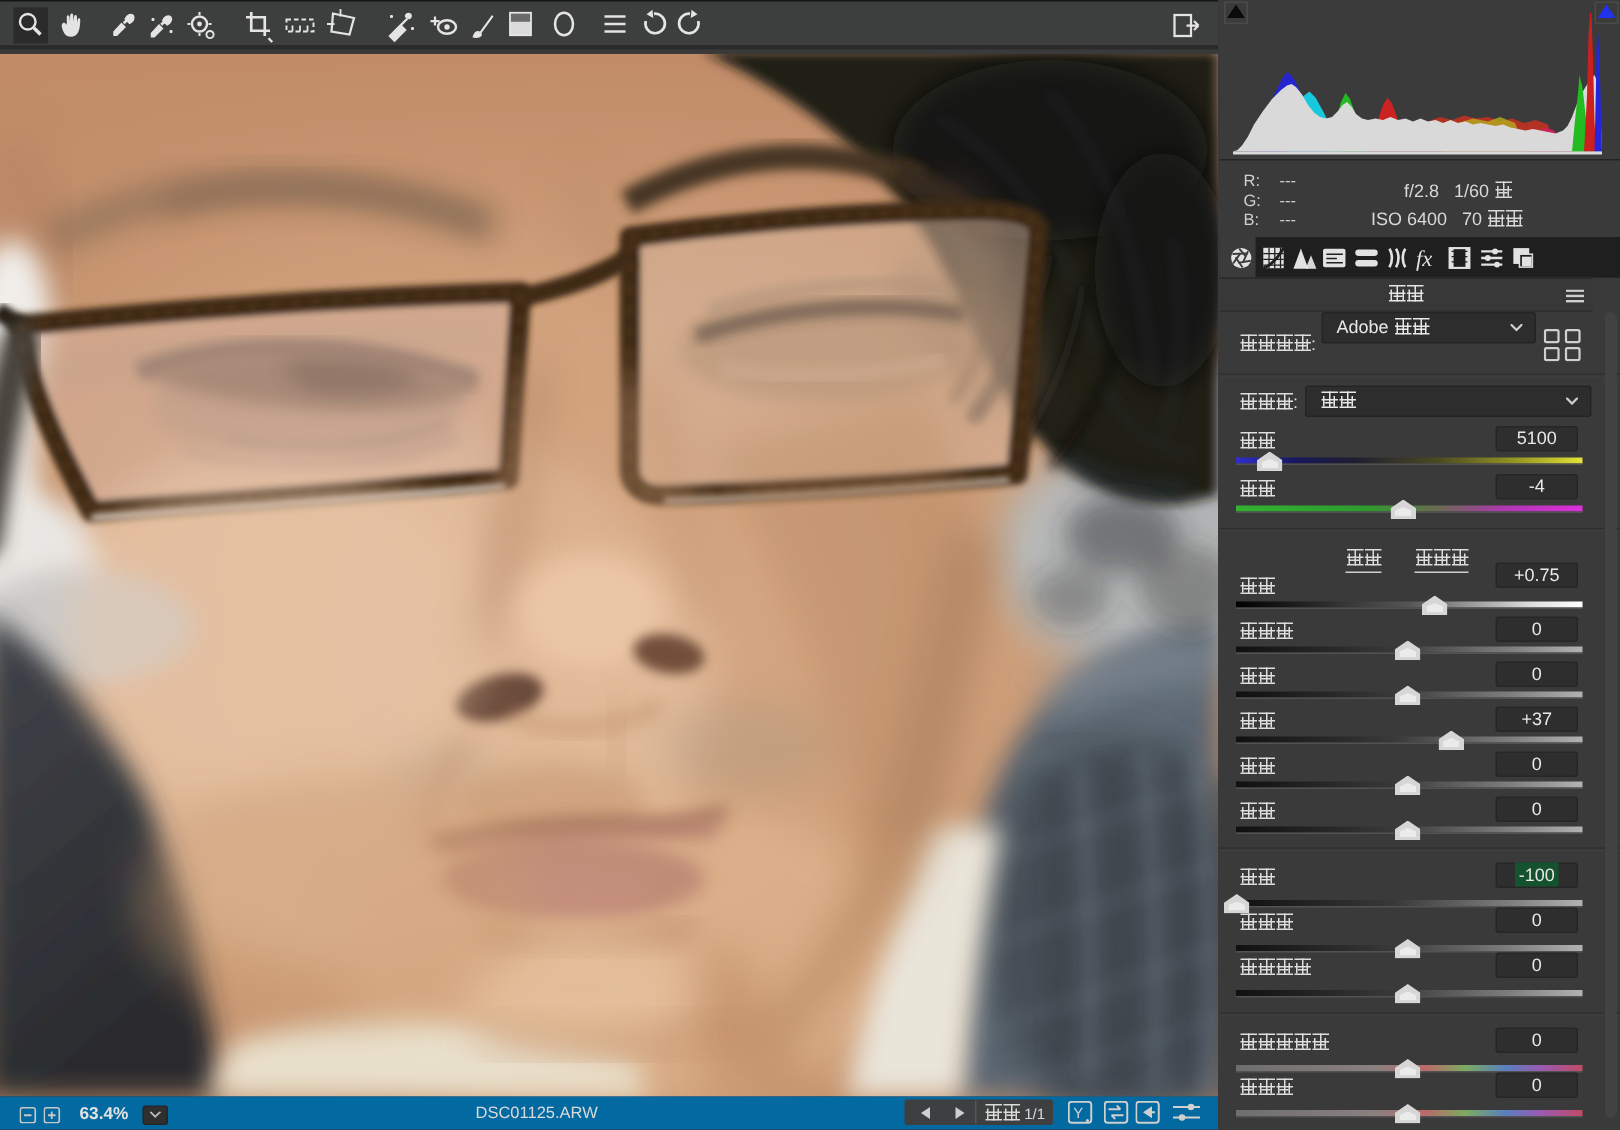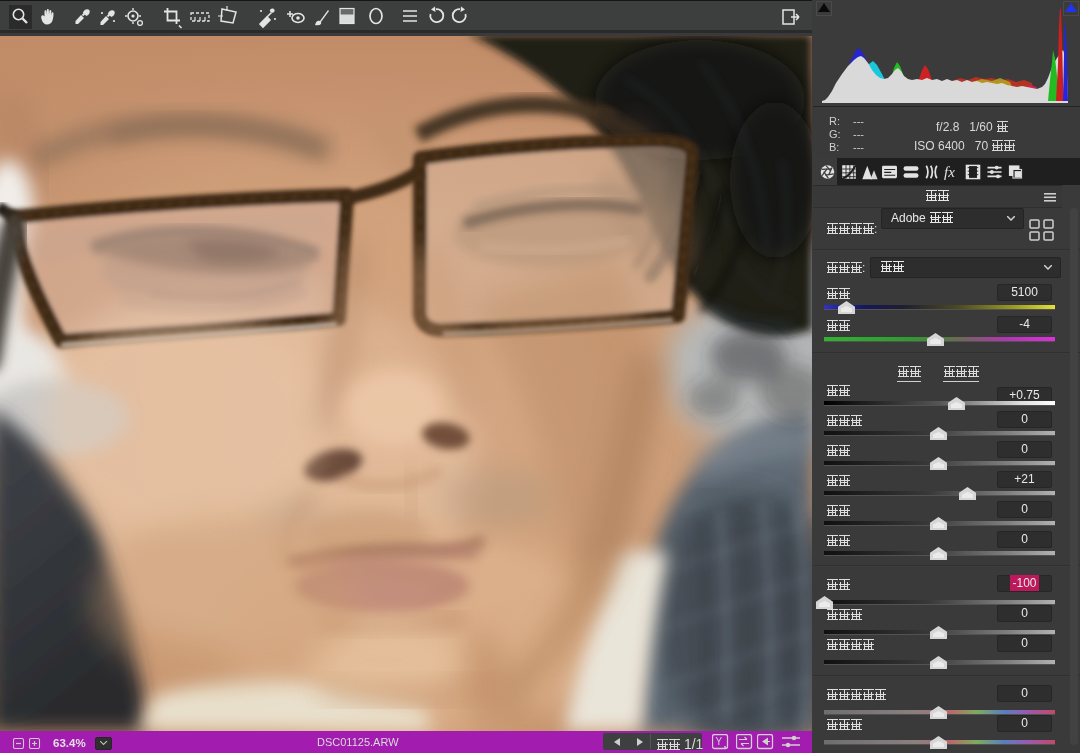--- a/index.html
+++ b/index.html
@@ -1,19 +1,19 @@
 <!DOCTYPE html>
 <html><head><meta charset="utf-8">
 <style>
 html,body{margin:0;padding:0;width:1080px;height:753px;overflow:hidden;background:#3a3a3a;
   font-family:"Liberation Sans",sans-serif;}
 #stage{position:relative;width:1080px;height:753px;background:#3a3a3a;}
 #toolbar{position:absolute;left:0;top:0;width:812px;height:33px;background:#3d3e3e;border-top:1px solid #151515;border-bottom:3px solid #2a2a2a;box-sizing:border-box;}
 #photo{position:absolute;left:0;top:36px;width:812px;height:695px;}
-#bottombar{position:absolute;left:0;top:731px;width:812px;height:22px;background:#a21caf;}
+#bottombar{position:absolute;left:0;top:731px;width:812px;height:22px;background:#0369a1;}
 #panel{position:absolute;left:813px;top:0;width:267px;height:753px;background:#3a3a3a;}
 .cjk{display:inline-block;position:relative;vertical-align:-1px;}
 
 .cjk i{display:inline-block;width:11px;height:11px;margin:0 .5px;
  background:
   linear-gradient(currentColor,currentColor) 0 0/11px 1.4px no-repeat,
   linear-gradient(currentColor,currentColor) 0 4.5px/11px 1.3px no-repeat,
   linear-gradient(currentColor,currentColor) 0 9.6px/11px 1.4px no-repeat,
   linear-gradient(currentColor,currentColor) 5px 0/1.4px 11px no-repeat,
   linear-gradient(currentColor,currentColor) 1px 2.5px/1.1px 7px no-repeat,
@@ -330,21 +330,21 @@
     </div>
     <div style="position:absolute;left:317px;top:5px;color:#dadada;font-size:11px">DSC01125.ARW</div>
     <div style="position:absolute;left:603px;top:2px;width:99px;height:17px;background:#3e3f40;border-radius:2px"></div>
     <div style="position:absolute;left:650px;top:3px;width:1px;height:15px;background:#565656"></div>
     <svg style="position:absolute;left:613px;top:7px" width="9" height="8">
       <path d="M7,0 L1,4 L7,8 Z" fill="#cfcfcf"></path>
     </svg>
     <svg style="position:absolute;left:635px;top:7px" width="9" height="8">
       <path d="M2,0 L8,4 L2,8 Z" fill="#cfcfcf"></path>
     </svg>
-    <div style="position:absolute;left:656px;top:5px;color:#dadada;font-size:14px"><span class="cjk"><i></i><i></i></span> 1/1</div>
+    <div style="position:absolute;left:656px;top:5px;color:#dadada;font-size:10px"><span class="cjk"><i></i><i></i></span> 1/1</div>
     <svg style="position:absolute;left:712px;top:3px" width="17" height="16">
       <rect x="0.5" y="0.5" width="15" height="14" rx="2" fill="none" stroke="#d0d0d0" stroke-width="1.3"></rect>
       <text x="3.5" y="11" fill="#d0d0d0" font-size="10" font-family="Liberation Sans">Y</text>
       <circle cx="13" cy="13" r="1" fill="#d0d0d0"></circle>
     </svg>
     <svg style="position:absolute;left:736px;top:3px" width="17" height="16">
       <rect x="0.5" y="0.5" width="15" height="14" rx="2" fill="none" stroke="#d0d0d0" stroke-width="1.3"></rect>
       <path d="M3,5.5 H11 M11,5.5 L8.5,3 M5,9.5 H13 M5,9.5 L7.5,12" stroke="#d0d0d0" stroke-width="1.2" fill="none"></path>
     </svg>
     <svg style="position:absolute;left:757px;top:3px" width="17" height="16">
@@ -524,52 +524,52 @@
 
       <div class="lbl" style="left:13px;top:112px"><span class="cjk"><i></i><i></i></span></div>
       <div class="vbox" style="top:109px">-4</div>
       <div class="track" style="top:130px;background:linear-gradient(90deg,#31b331 0%,#2f9a2f 38%,#6a6a52 58%,#b136b1 78%,#dc30dc 100%)"></div>
       <div class="thumb" style="left:114px;top:126px"></div>
       <div class="divider" style="top:145px"></div>
       <div class="ulink" style="left:84px;top:158px"><span class="cjk"><i></i><i></i></span></div>
       <div class="ulink" style="left:130px;top:158px"><span class="cjk"><i></i><i></i><i></i></span></div>
 
       <div class="lbl" style="left:13px;top:177px"><span class="cjk"><i></i><i></i></span></div>
-      <div class="vbox" style="top:180px">+0.75</div>
+      <div class="vbox" style="top:168px">+0.75</div>
       <div class="track" style="top:194px;background:linear-gradient(90deg,#000,#555 50%,#ddd 85%,#fff)"></div>
       <div class="thumb" style="left:135px;top:190px"></div>
 
       <div class="lbl" style="left:13px;top:207px"><span class="cjk"><i></i><i></i><i></i></span></div>
       <div class="vbox" style="top:204px">0</div>
       <div class="track" style="top:224px"></div>
       <div class="thumb" style="left:117px;top:220px"></div>
 
       <div class="lbl" style="left:13px;top:237px"><span class="cjk"><i></i><i></i></span></div>
       <div class="vbox" style="top:234px">0</div>
       <div class="track" style="top:254px"></div>
       <div class="thumb" style="left:117px;top:250px"></div>
 
       <div class="lbl" style="left:13px;top:267px"><span class="cjk"><i></i><i></i></span></div>
-      <div class="vbox" style="top:264px">+21</div>
+      <div class="vbox" style="top:264px">+37</div>
       <div class="track" style="top:284px"></div>
       <div class="thumb" style="left:146px;top:280px"></div>
 
       <div class="lbl" style="left:13px;top:297px"><span class="cjk"><i></i><i></i></span></div>
       <div class="vbox" style="top:294px">0</div>
       <div class="track" style="top:314px"></div>
       <div class="thumb" style="left:117px;top:310px"></div>
 
       <div class="lbl" style="left:13px;top:327px"><span class="cjk"><i></i><i></i></span></div>
       <div class="vbox" style="top:324px">0</div>
       <div class="track" style="top:344px"></div>
       <div class="thumb" style="left:117px;top:340px"></div>
       <div class="divider" style="top:358px"></div>
 
       <div class="lbl" style="left:13px;top:371px"><span class="cjk"><i></i><i></i></span></div>
-      <div class="vbox" style="top:368px"><span style="background:#be185d;padding:1px 2px">-100</span></div>
+      <div class="vbox" style="top:368px"><span style="background:#14532d;padding:1px 2px">-100</span></div>
       <div class="track" style="top:393px"></div>
       <div class="thumb" style="left:3px;top:389px"></div>
 
       <div class="lbl" style="left:13px;top:401px"><span class="cjk"><i></i><i></i><i></i></span></div>
       <div class="vbox" style="top:398px">0</div>
       <div class="track" style="top:423px"></div>
       <div class="thumb" style="left:117px;top:419px"></div>
 
       <div class="lbl" style="left:13px;top:431px"><span class="cjk"><i></i><i></i><i></i><i></i></span></div>
       <div class="vbox" style="top:428px">0</div>

